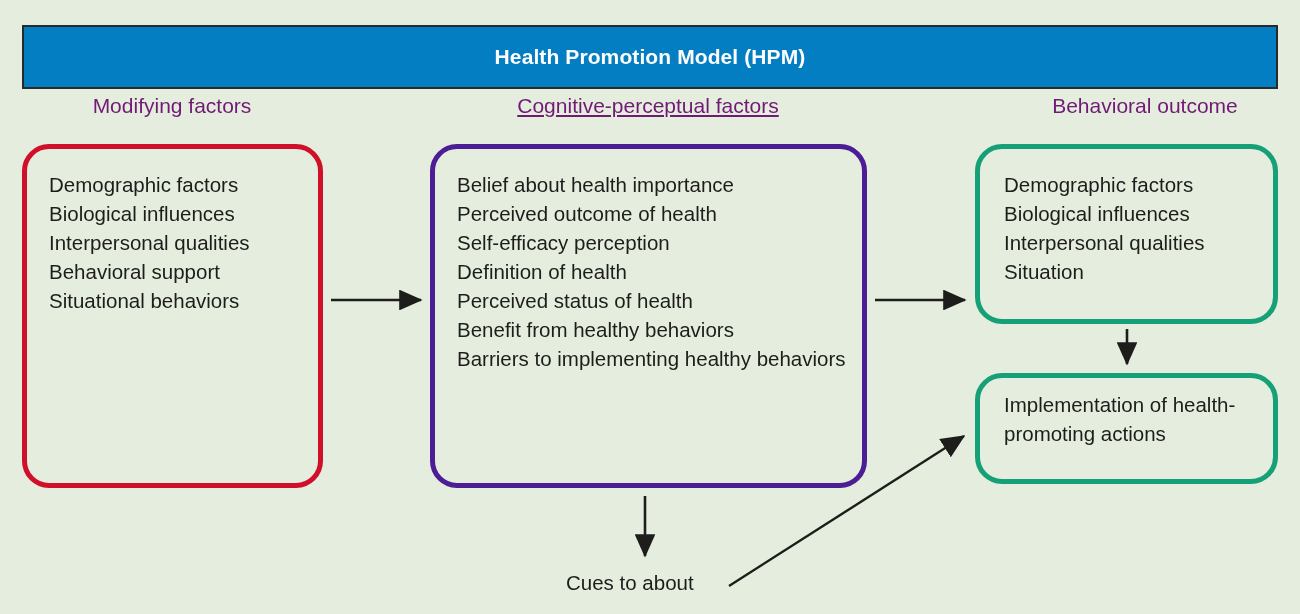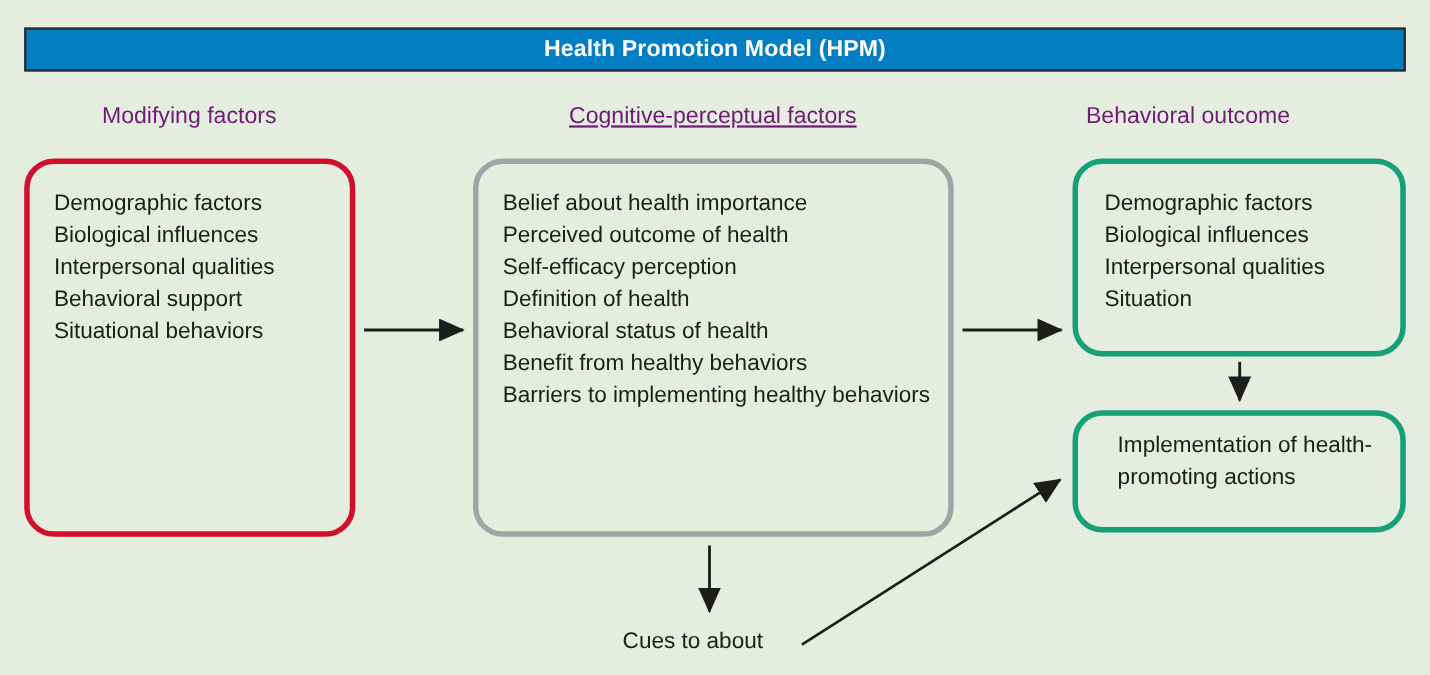--- a/index.html
+++ b/index.html
@@ -24,21 +24,21 @@
     height: 614px;
     pointer-events: none;
   }
 
   
   .title-bar {
     position: absolute;
     left: 22px;
     top: 25px;
     width: 1256px;
-    height: 40px;
+    height: 64px;
     background: #047ec3;
     border: 2px solid #2a2a2a;
     box-sizing: border-box;
     display: flex;
     align-items: center;
     justify-content: center;
   }
   .title-bar-text {
     color: #ffffff;
     font-size: 21px;
@@ -49,21 +49,21 @@
   
   .col-header {
     position: absolute;
     font-size: 21px;
     color: #701a75;
     white-space: nowrap;
     text-align: center;
   }
   #header-left   { left: 22px;  top: 94px; width: 300px; }
   #header-middle { left: 430px; top: 94px; width: 436px; text-decoration: underline; }
-  #header-right  { left: 929px; top: 94px; width: 302px; }
+  #header-right  { left: 994px; top: 94px; width: 302px; }
 
   
   .box {
     position: absolute;
     box-sizing: border-box;
     background: transparent;
     border-radius: 27px;
   }
   .box-list {
     margin: 0;
@@ -85,21 +85,21 @@
   }
   #box-modifying .box-list {
     padding: 21px 0 0 22px;
   }
 
   #box-cognitive {
     left: 430px;
     top: 144px;
     width: 437px;
     height: 344px;
-    border: 5px solid #a3a3a3;
+    border: 5px solid #4c1d95;
   }
   #box-cognitive .box-list {
     padding: 21px 14px 0 22px;
   }
 
   #box-outcome {
     left: 975px;
     top: 144px;
     width: 303px;
     height: 180px;
@@ -110,21 +110,21 @@
   }
 
   #box-implementation {
     left: 975px;
     top: 373px;
     width: 303px;
     height: 111px;
     border: 5px solid #15a077;
   }
   #box-implementation .box-text {
-    padding: 12px 14px 0 36px;
+    padding: 12px 14px 0 24px;
     font-size: 20.5px;
     color: #1d1d1b;
     line-height: 29px;
   }
 
   
   #cues-label {
     position: absolute;
     left: 566px;
     top: 571px;
@@ -176,21 +176,21 @@
       <li>Situational behaviors</li>
     </ul>
   </div>
 
   <div class="box" id="box-cognitive">
     <ul class="box-list">
       <li>Belief about health importance</li>
       <li>Perceived outcome of health</li>
       <li>Self-efficacy perception</li>
       <li>Definition of health</li>
-      <li>Behavioral status of health</li>
+      <li>Perceived status of health</li>
       <li>Benefit from healthy behaviors</li>
       <li>Barriers to implementing healthy behaviors</li>
     </ul>
   </div>
 
   <div class="box" id="box-outcome">
     <ul class="box-list">
       <li>Demographic factors</li>
       <li>Biological influences</li>
       <li>Interpersonal qualities</li>

